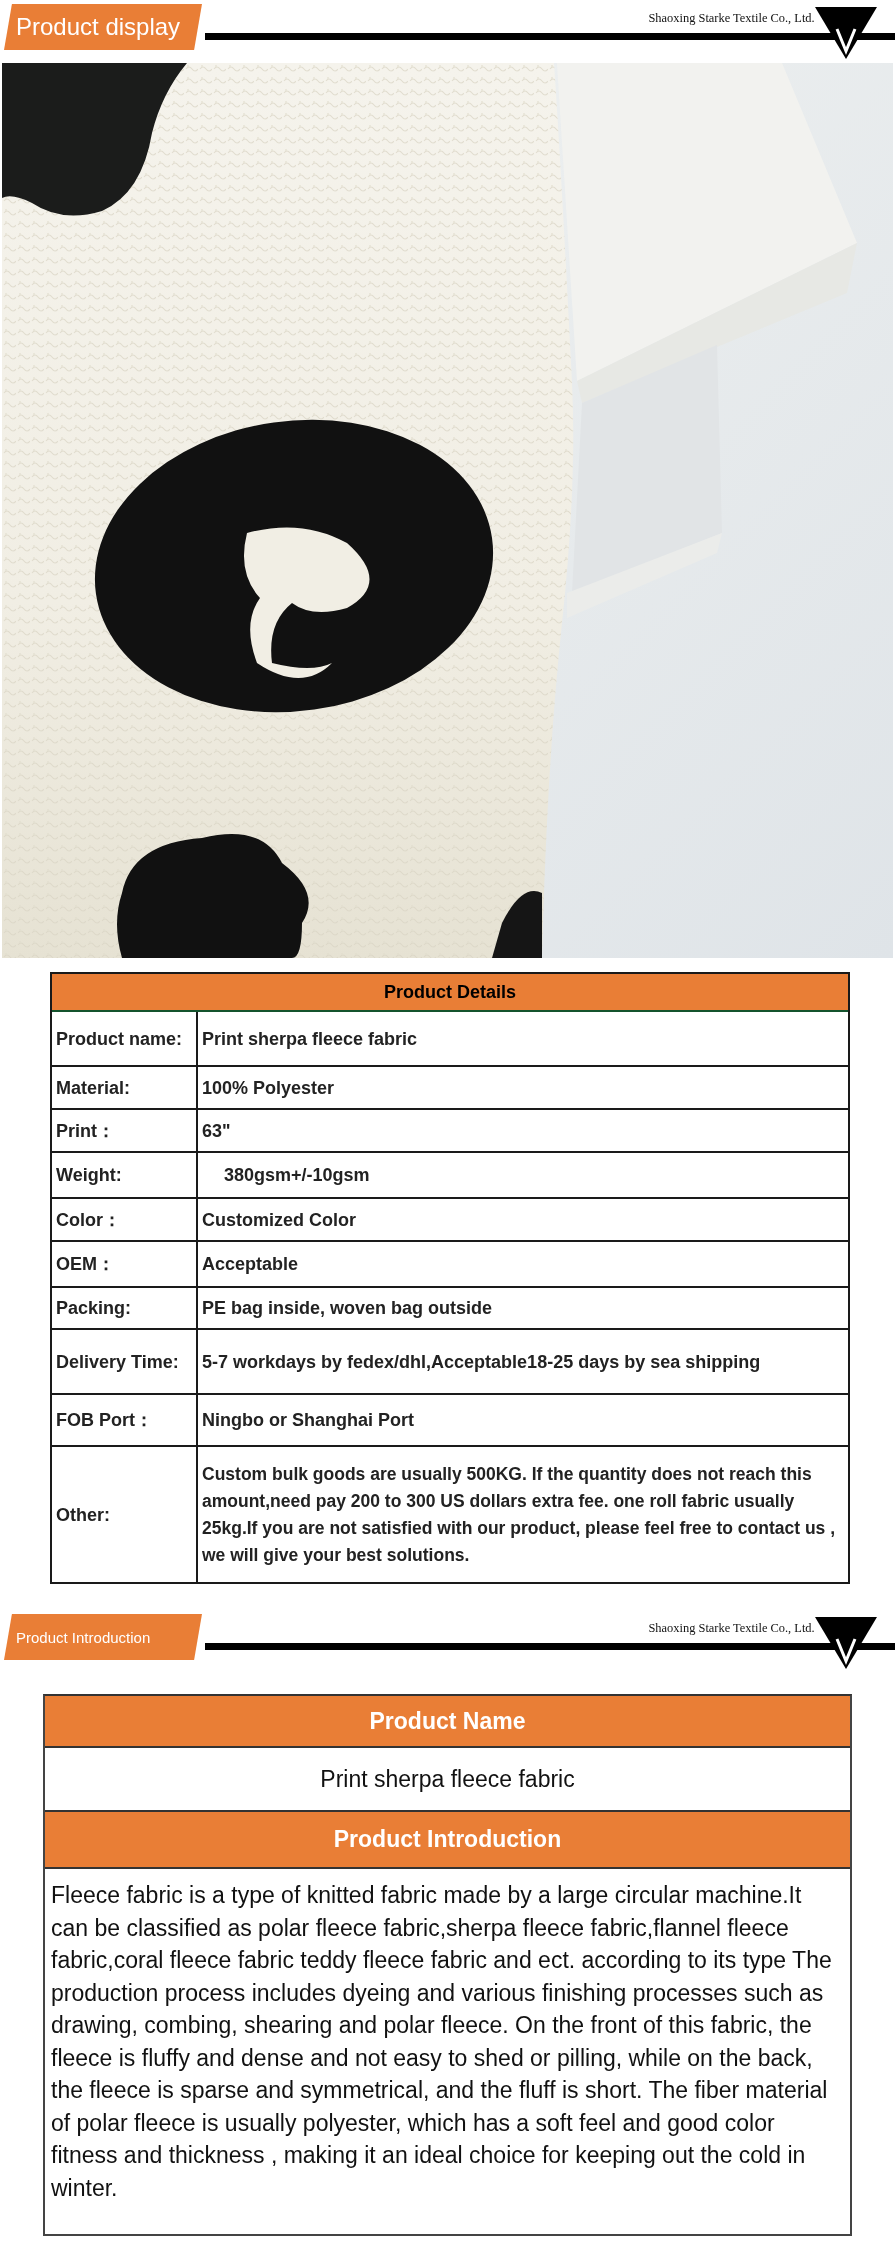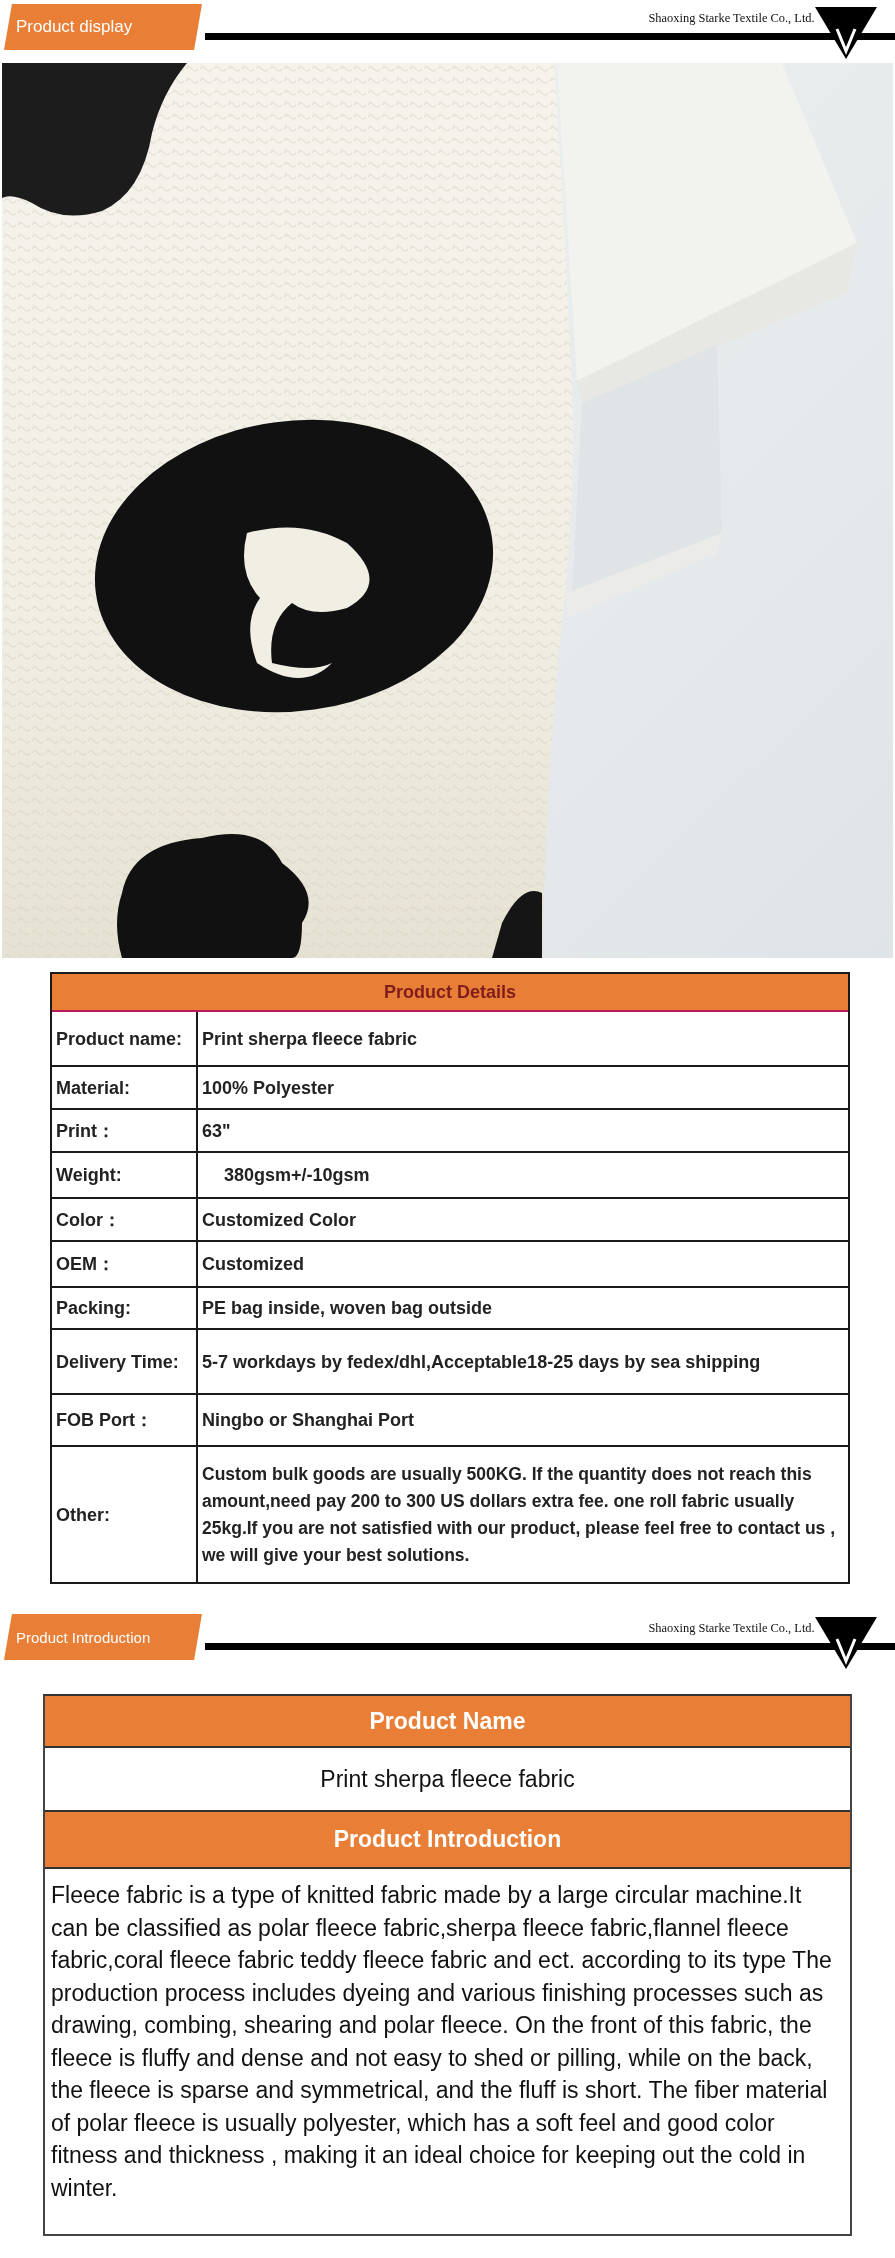--- a/index.html
+++ b/index.html
@@ -8,21 +8,21 @@
 
     
     .banner { position: absolute; left: 0; width: 895px; height: 70px; }
     .banner .tag {
       position: absolute; left: 4px; top: 4px; width: 198px; height: 46px;
       background: #E97E36;
       clip-path: polygon(4% 0, 100% 0, 96% 100%, 0 100%);
       color: #fff; font-family: "Liberation Sans", sans-serif;
       display: flex; align-items: center; padding-left: 12px;
     }
-    .banner .tag.big { font-size: 17px; letter-spacing: 0px; }
+    .banner .tag.big { font-size: 24px; letter-spacing: 0px; }
     .banner .tag.small { font-size: 15px; padding-left: 12px; }
     .banner .rule {
       position: absolute; left: 205px; right: 0; top: 33px; height: 7px; background: #000;
     }
     .banner .company {
       position: absolute; right: 80px; top: 10px;
       font-family: "Liberation Serif", serif; font-size: 13.5px; color: #111;
       transform: scaleX(0.92); transform-origin: right center;
     }
     .banner .logo { position: absolute; left: 815px; top: 7px; width: 62px; height: 52px; }
@@ -31,23 +31,23 @@
     .photo { position: absolute; left: 2px; top: 63px; width: 891px; height: 895px; overflow: hidden; background: #e9ecee; }
     .photo svg { display: block; }
 
     
     .details {
       position: absolute; left: 50px; top: 972px; width: 800px;
       border: 2px solid #1a1a1a; border-collapse: collapse;
       font-family: "Liberation Sans", sans-serif; font-weight: bold;
     }
     .details .head {
-      height: 38px; background: #E97E36; color: #7f1d1d; font-size: 18px;
+      height: 38px; background: #E97E36; color: #000000; font-size: 18px;
       display: flex; align-items: center; justify-content: center;
-      border-bottom: 2px solid #be185d;
+      border-bottom: 2px solid #14532d;
     }
     .details .row { display: flex; border-bottom: 2px solid #1a1a1a; }
     .details .row:last-child { border-bottom: none; }
     .details .k {
       width: 146px; border-right: 2px solid #1a1a1a; padding: 4px 4px;
       font-size: 18px; color: #222; display: flex; align-items: center; line-height: 26px;
     }
     .details .v {
       flex: 1; padding: 4px 4px; font-size: 18px; color: #222;
       display: flex; align-items: center; line-height: 26px;
@@ -139,21 +139,21 @@
   <div class="row" style="height:46px;gap:22px;">
     <div class="k">Weight:</div>
     <div class="v">380gsm+/-10gsm</div>
   </div>
   <div class="row" style="height:43px;">
     <div class="k">Color：</div>
     <div class="v">Customized Color</div>
   </div>
   <div class="row" style="height:46px;">
     <div class="k">OEM：</div>
-    <div class="v">Customized</div>
+    <div class="v">Acceptable</div>
   </div>
   <div class="row" style="height:42px;">
     <div class="k">Packing:</div>
     <div class="v">PE bag inside, woven bag outside</div>
   </div>
   <div class="row" style="height:65px;">
     <div class="k">Delivery Time:</div>
     <div class="v">5-7 workdays by fedex/dhl,Acceptable18-25 days by sea shipping</div>
   </div>
   <div class="row" style="height:52px;">

